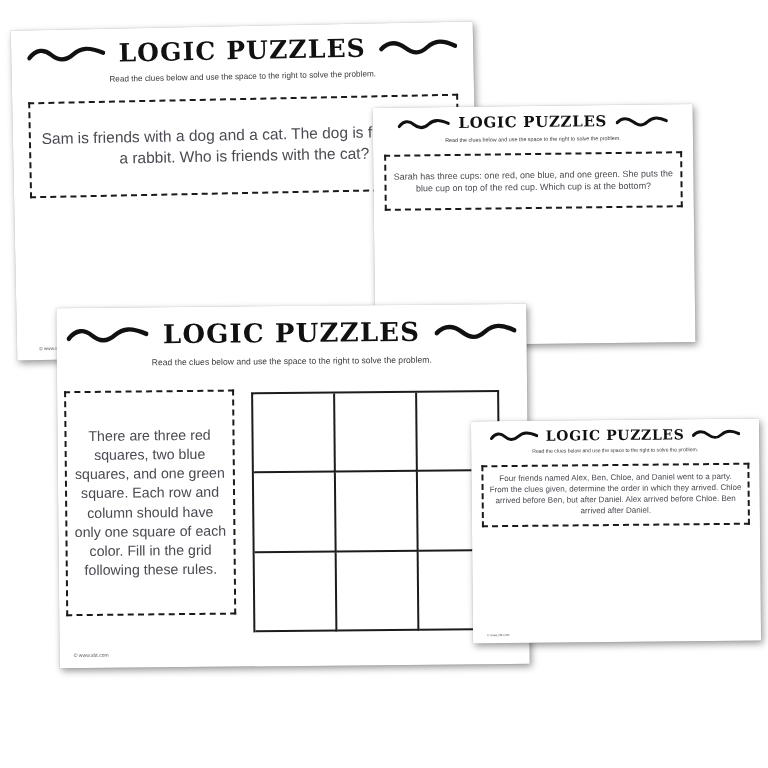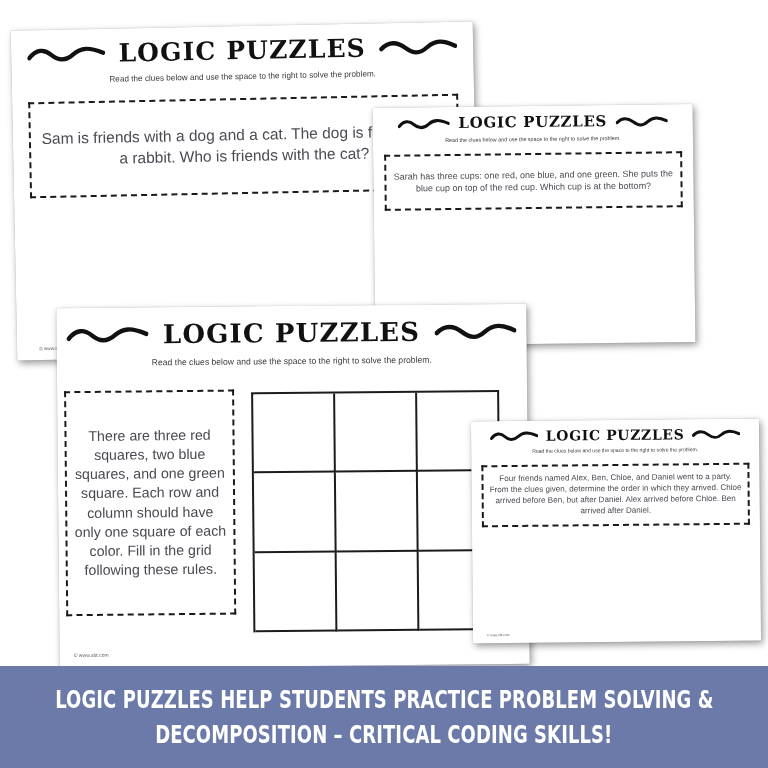--- a/index.html
+++ b/index.html
@@ -290,18 +290,14 @@
         <path d="M2 11 C 10 3, 18 4, 26 10 S 40 17, 48 10 S 64 3, 76 9" fill="none" stroke="#111" stroke-width="4.8" stroke-linecap="round"></path>
       </svg>
     </div>
     <div class="sheet-subtitle">Read the clues below and use the space to the right to solve the problem.</div>
     <div class="clue-box">
       <span class="clue-text">Four friends named Alex, Ben, Chloe, and Daniel went to a party. From the clues given, determine the order in which they arrived. Chloe arrived before Ben, but after Daniel. Alex arrived before Chloe. Ben arrived after Daniel.</span>
     </div>
     <div class="copyright">© www.xbt.com</div>
   </div>
 
-  <div id="caption-banner" style="background: rgb(107, 122, 168);">
-    <div class="caption-line" style="color: rgb(255, 255, 255);">LOGIC PUZZLES HELP STUDENTS PRACTICE PROBLEM SOLVING &amp;</div>
-    <div class="caption-line" style="color: rgb(255, 255, 255);">DECOMPOSITION – CRITICAL CODING SKILLS!</div>
-  </div>
 
 </div>
 
 </body></html>

